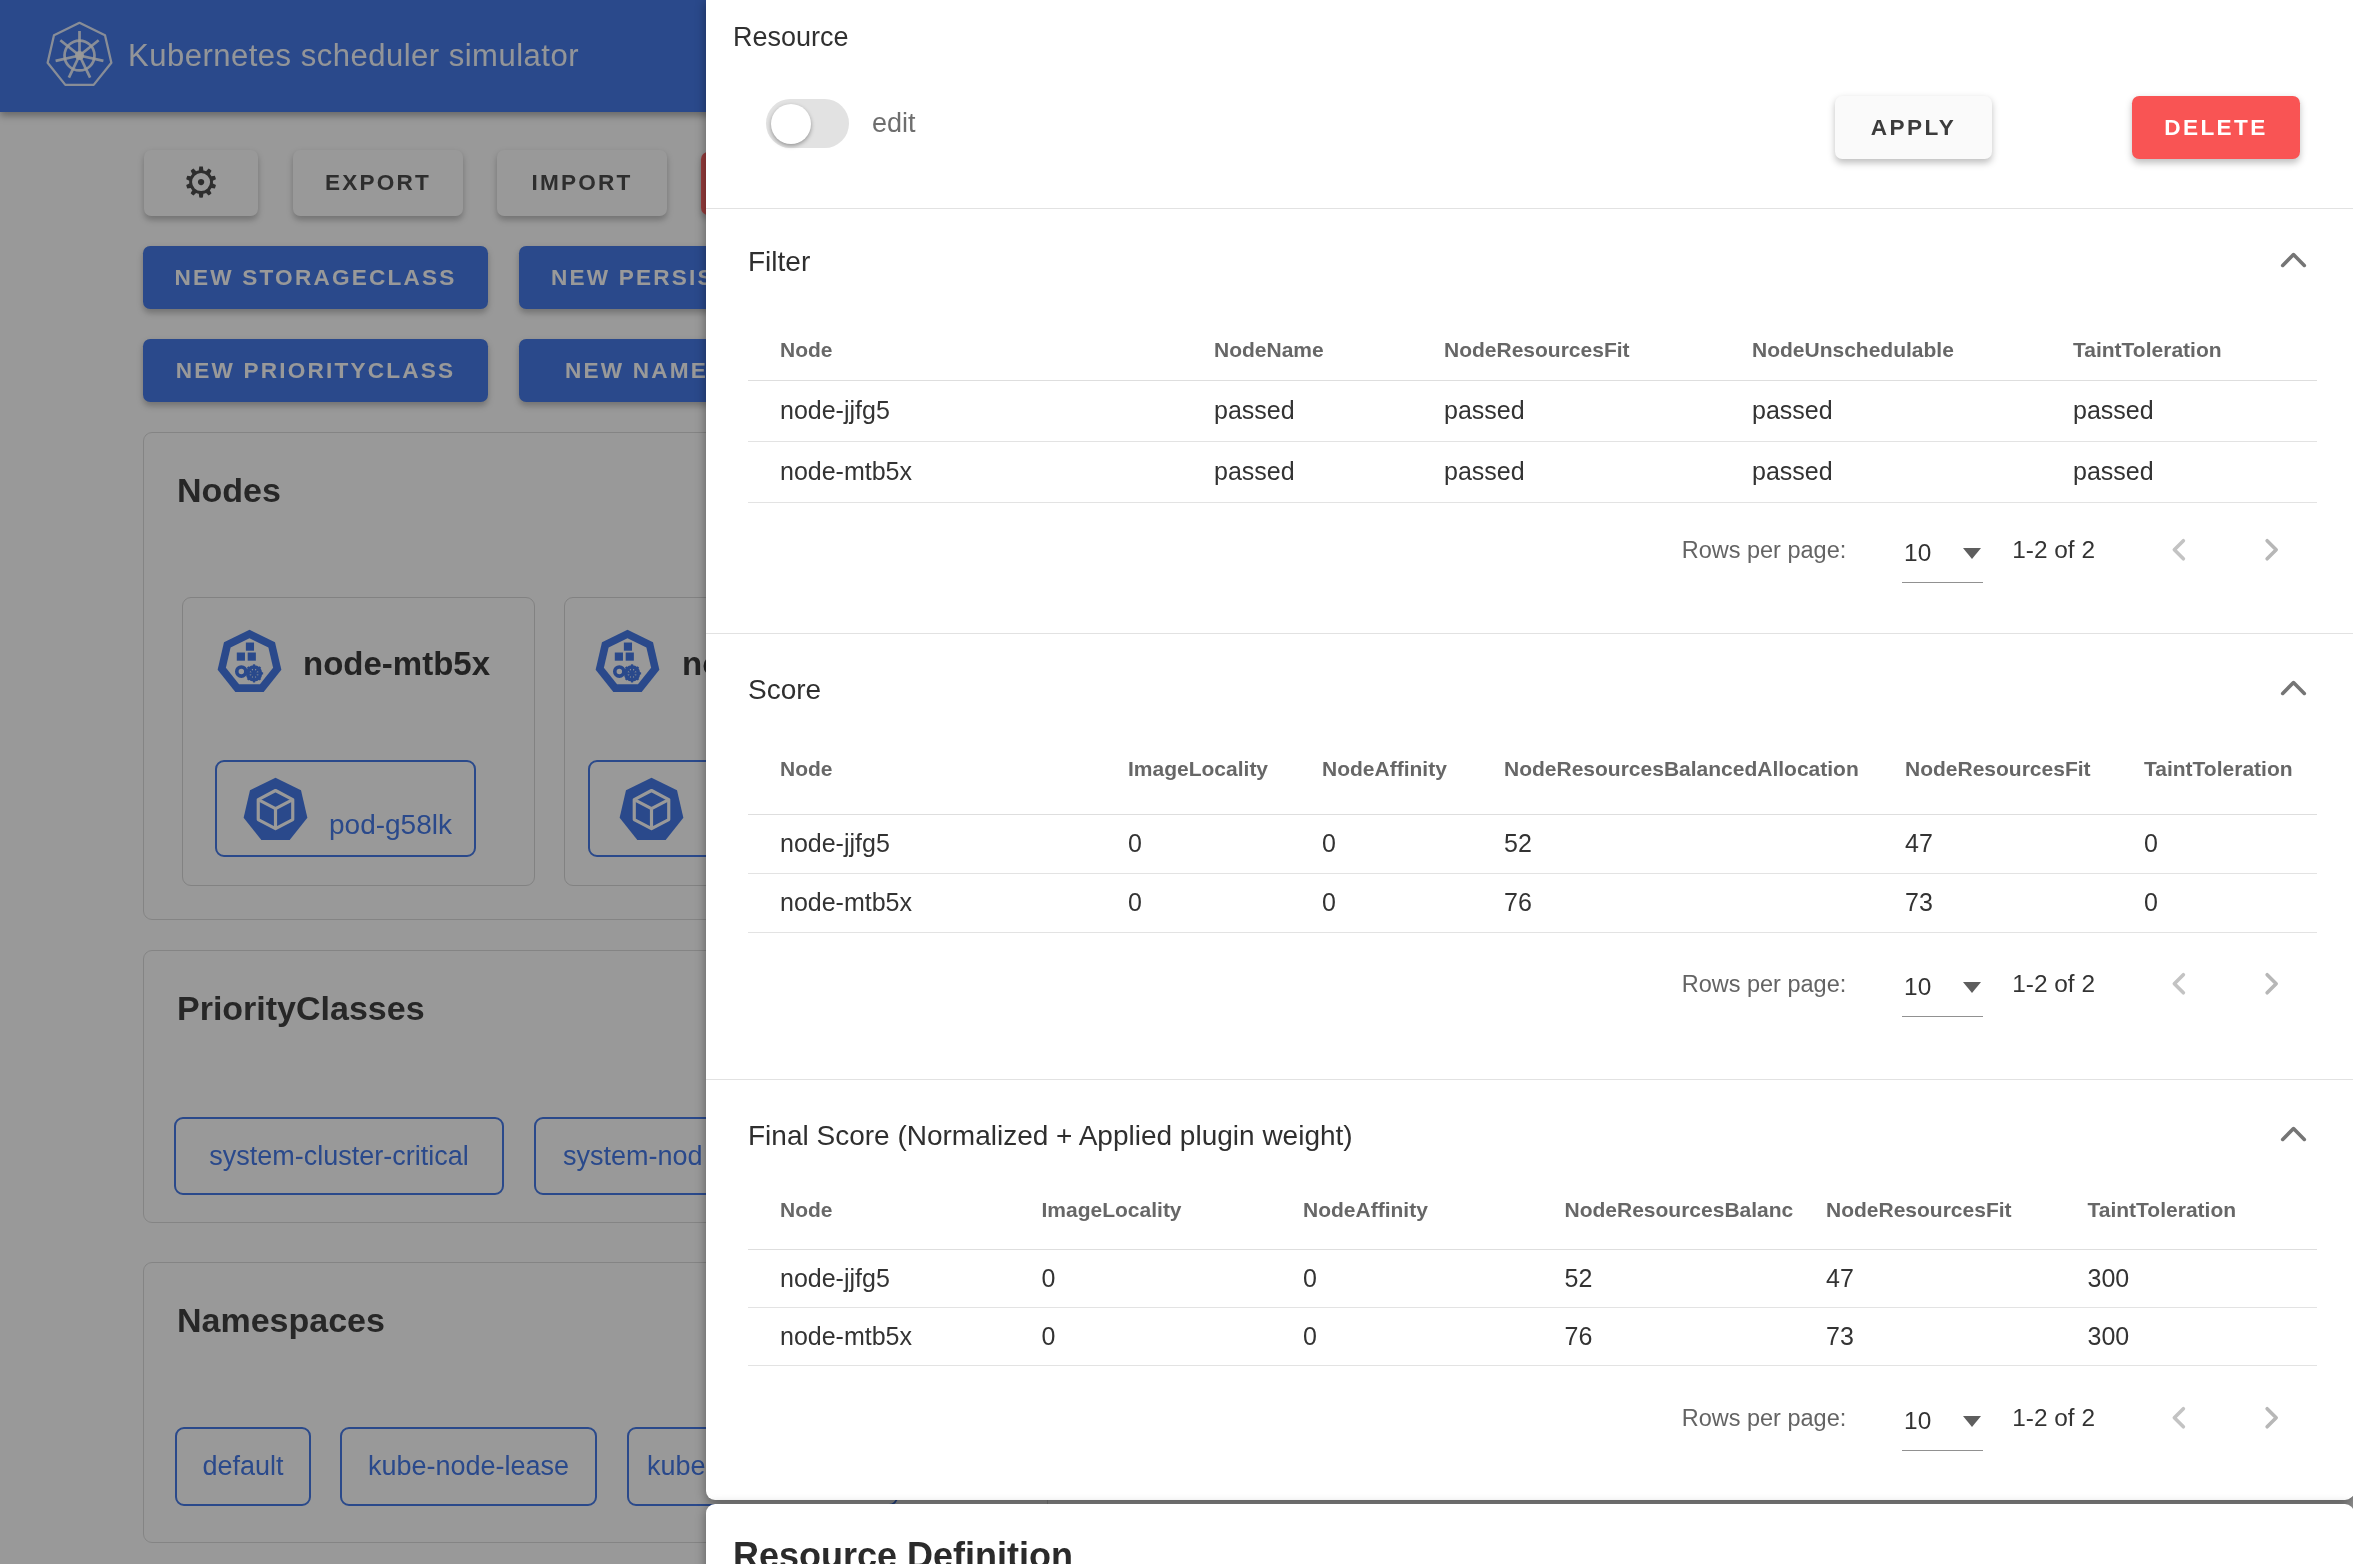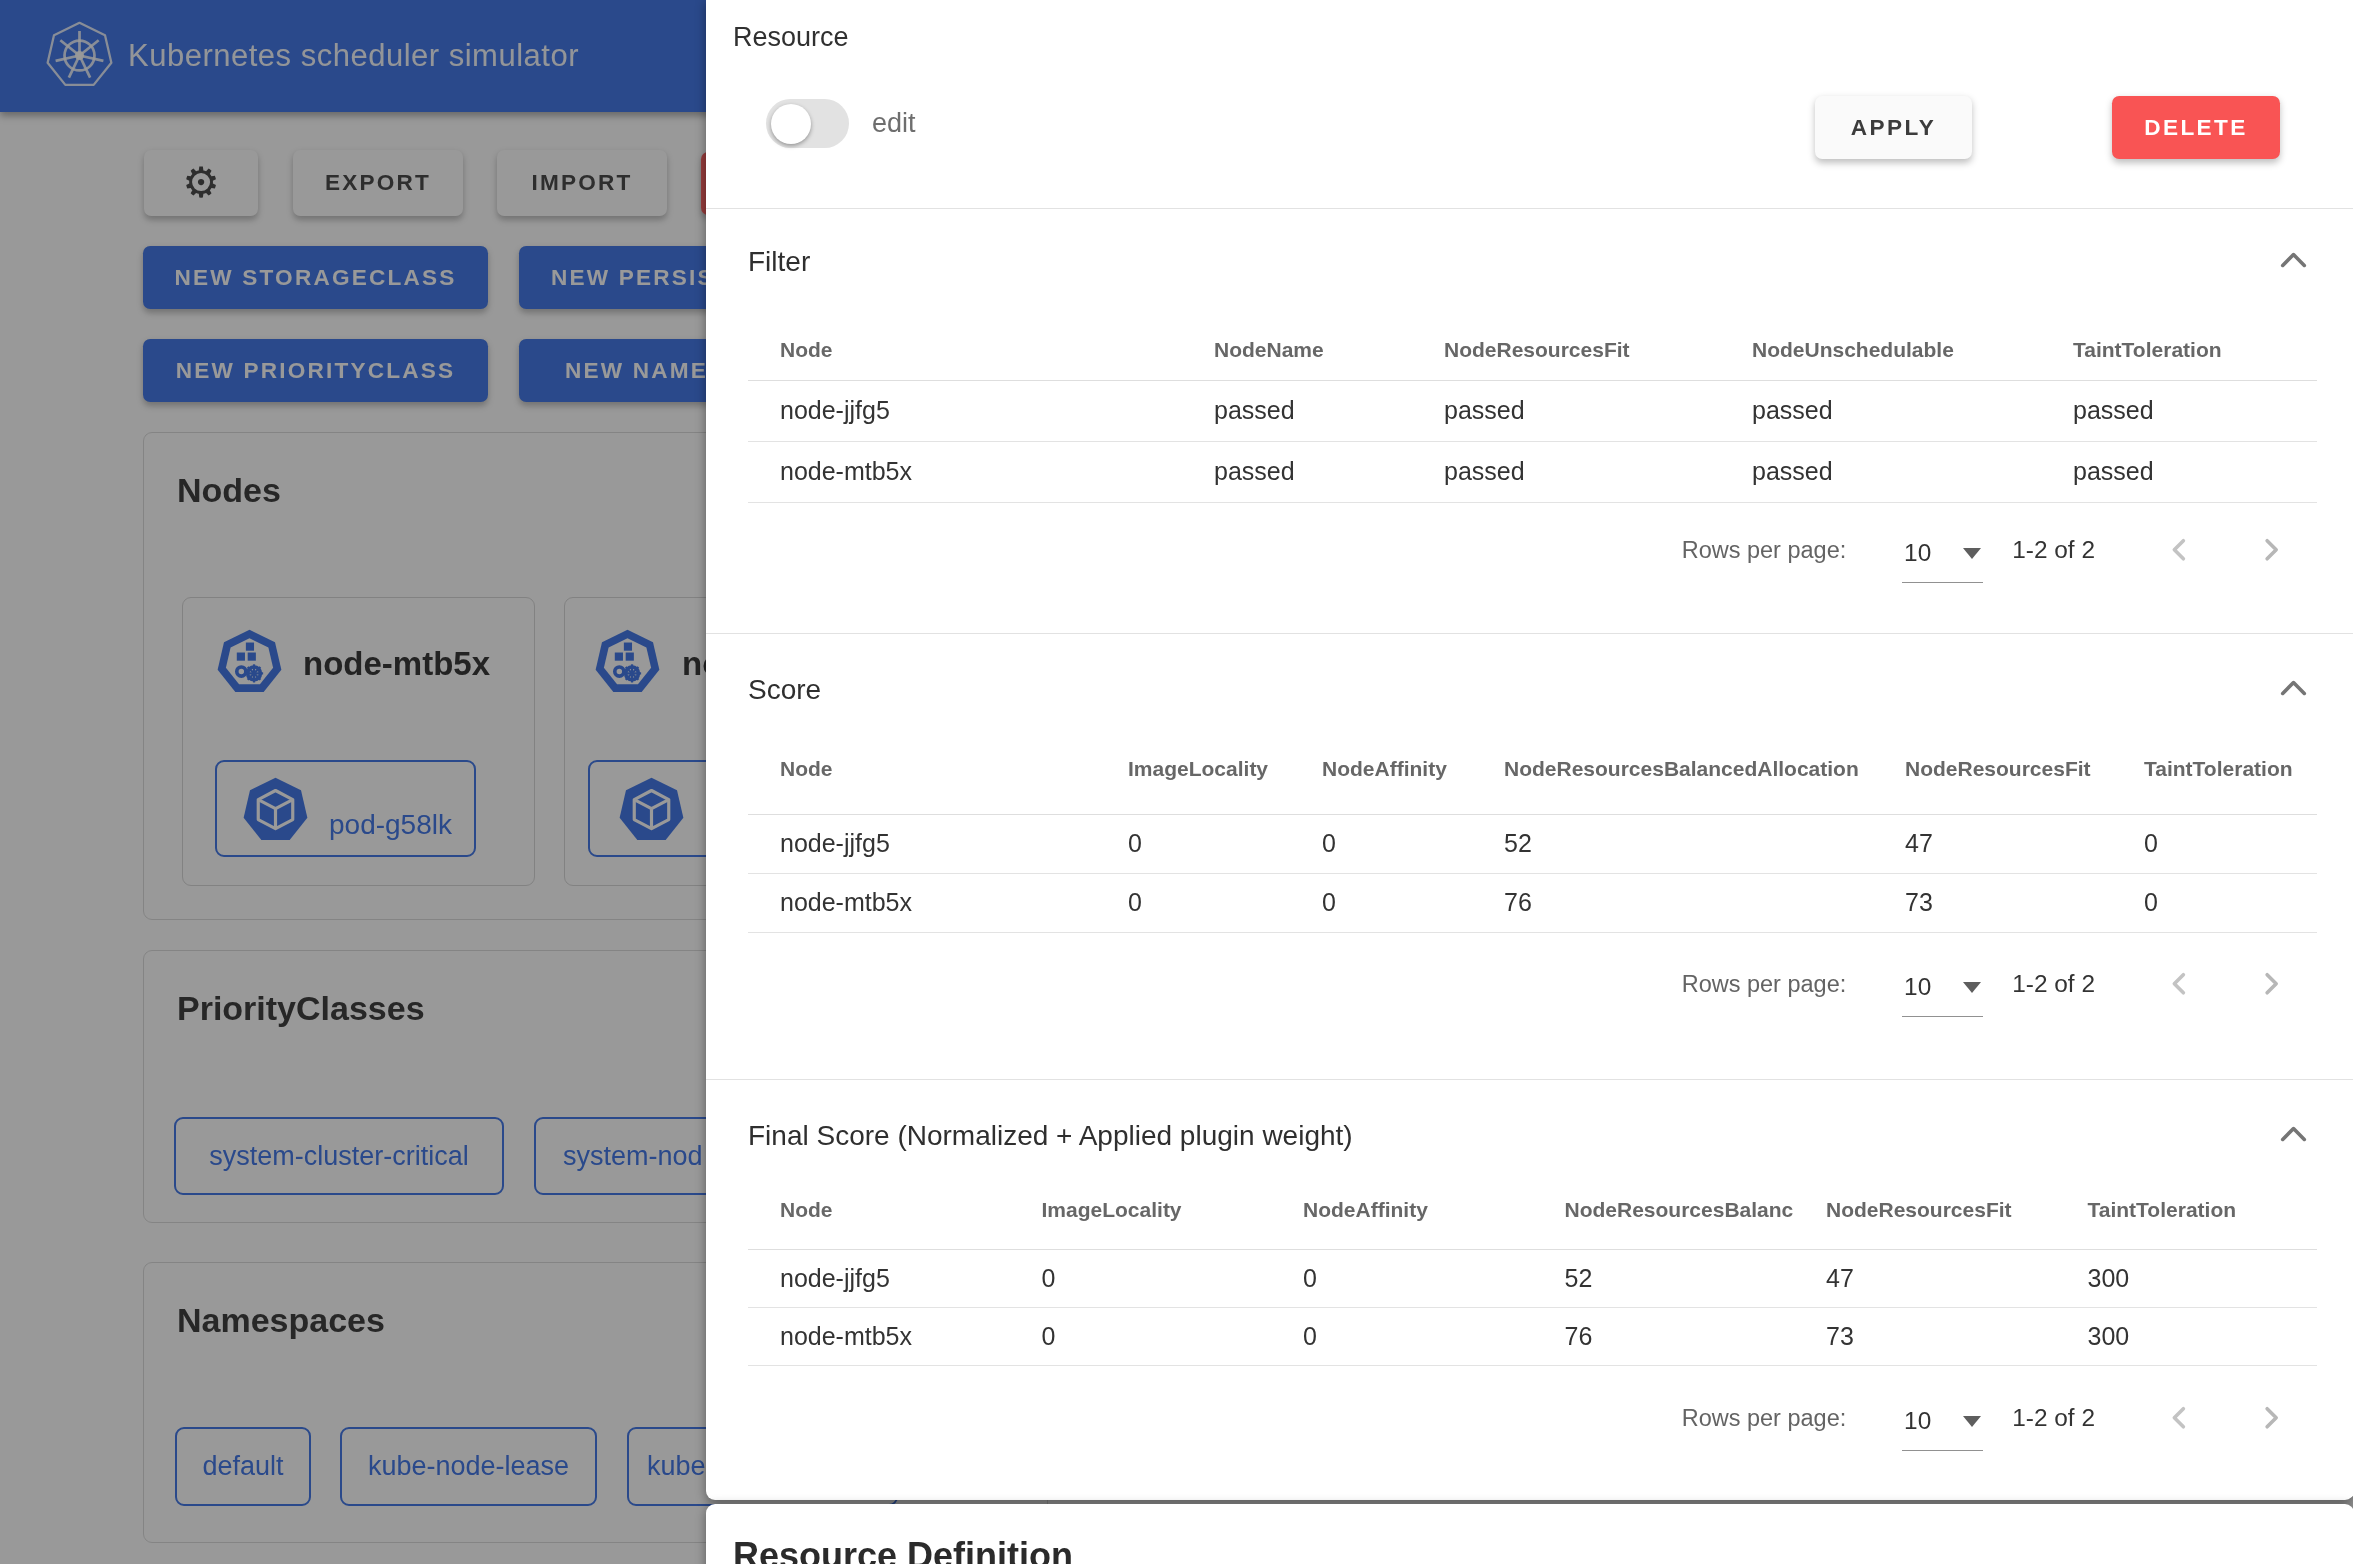--- a/index.html
+++ b/index.html
@@ -49,21 +49,21 @@
   .hrule{position:absolute;left:0;width:100%;height:0;border-top:1.8px solid #e2e2e2;}
 
   .switch{position:absolute;left:60px;top:99px;width:83px;height:49px;border-radius:24.4px;
           background:#e2e2e2;cursor:pointer;}
   .switch .thumb{position:absolute;left:4.5px;top:4.5px;width:40px;height:40px;border-radius:50%;
                  background:#ffffff;box-shadow:0 1.8px 4.5px rgba(0,0,0,.35);}
   .switch-label{position:absolute;left:166px;top:99px;height:49px;display:flex;align-items:center;
                 font-size:27px;color:#6e6e6e;}
 
   .action-btn{position:absolute;top:96px;height:63px;display:flex;align-items:center;justify-content:center;
-              border-radius:7.2px;font-size:22.6px;font-weight:700;letter-spacing:2.4px;cursor:pointer;}
+              border-radius:7.2px;font-size:22.6px;font-weight:700;letter-spacing:2.4px;cursor:pointer;margin-left:20px;}
   .apply{left:1109px;width:157px;background:#fafafa;color:#3c3c3c;box-shadow:0 3.6px 7.2px rgba(0,0,0,.25);}
   .delete{left:1406px;width:168px;background:#f95454;color:#ffffff;box-shadow:0 3.6px 7.2px rgba(0,0,0,.25);}
 
   .sec-title{position:absolute;left:42px;font-size:28px;color:#2f2f2f;}
   .chev-btn{position:absolute;width:36px;height:36px;display:flex;align-items:center;justify-content:center;cursor:pointer;}
 
   .tblwrap{position:absolute;left:42px;width:1569px;}
   table.tbl{width:100%;border-collapse:collapse;table-layout:fixed;}
   .tbl th{text-align:left;font-size:21px;font-weight:700;color:#676767;padding:0 0 0 32px;
           border-bottom:1.8px solid #dedede;vertical-align:middle;overflow:hidden;white-space:nowrap;}

